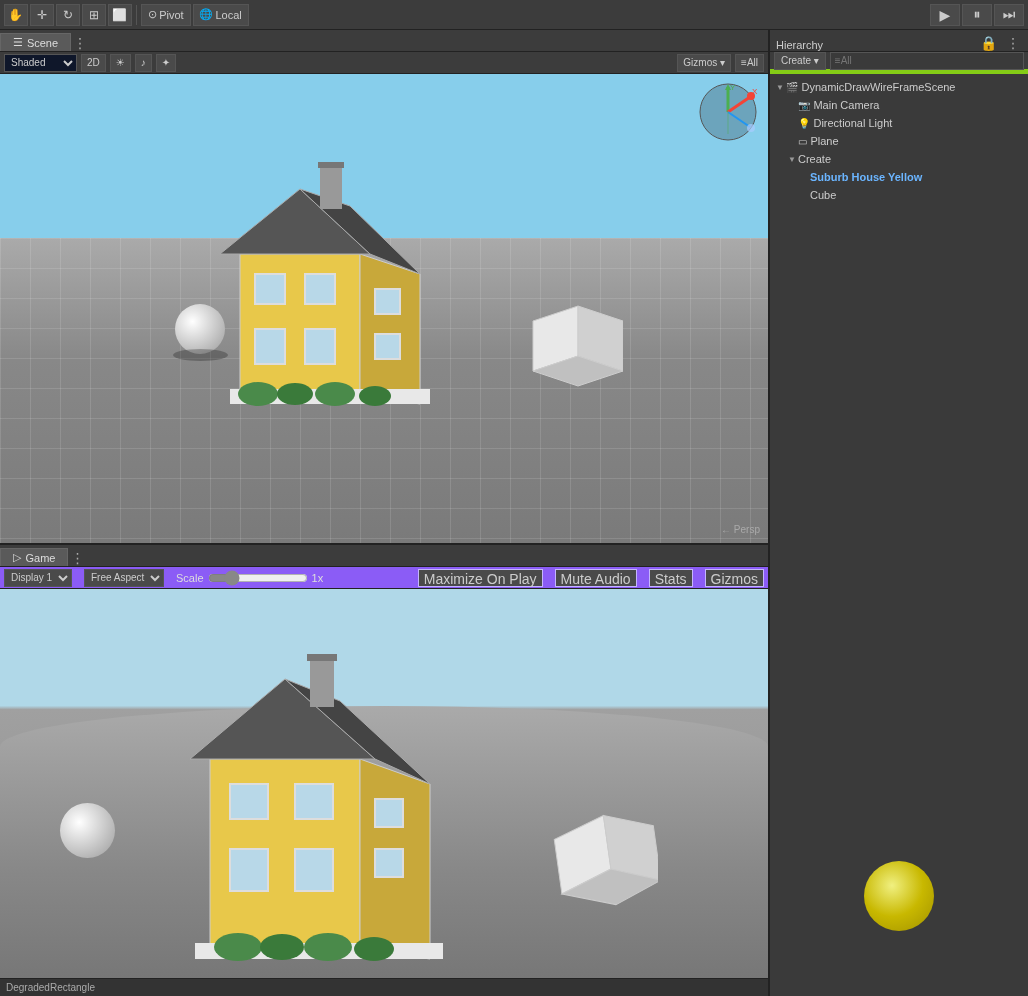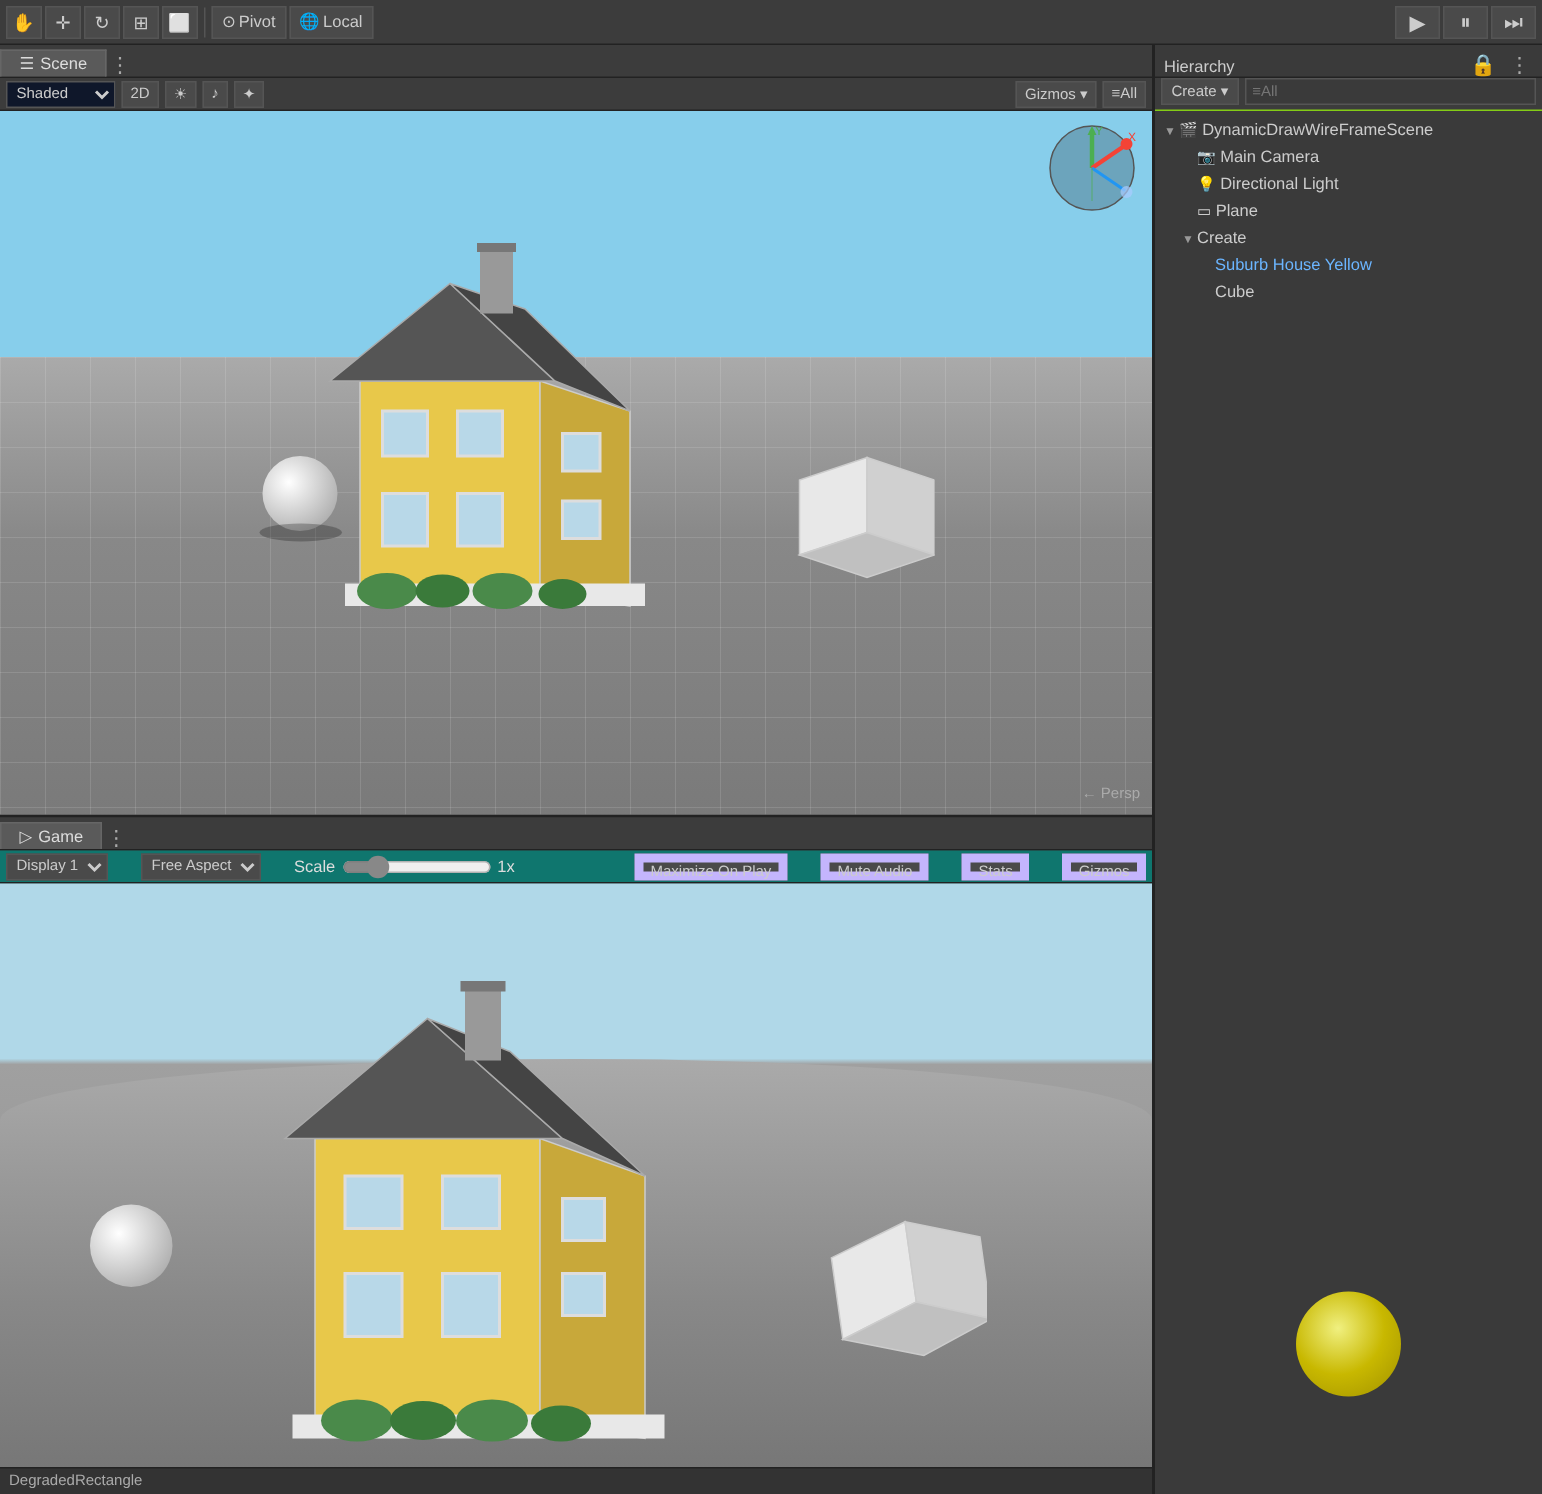--- a/index.html
+++ b/index.html
@@ -231,42 +231,42 @@
     
     .game-view {
       height: 45%;
       display: flex;
       flex-direction: column;
       border-top: 2px solid #222;
       flex-shrink: 0;
     }
     .game-toolbar {
       height: 22px;
-      background: #0f766e;
+      background: #8b5cf6;
       display: flex;
       align-items: center;
       padding: 0 4px;
-      gap: 22px;
+      gap: 12px;
       border-bottom: 1px solid #222;
       flex-shrink: 0;
     }
     .game-toolbar select {
       background: #4a4a4a;
       border: 1px solid #555;
       color: #ccc;
       font-size: 10px;
       height: 18px;
       padding: 0 2px;
     }
     .game-toolbar-btn {
       background: #4a4a4a;
-      border: 6px solid #c4b5fd;
+      border: 1px solid #c4b5fd;
       color: #ccc;
       padding: 1px 5px;
-      font-size: 10px;
+      font-size: 14px;
       cursor: pointer;
       height: 18px;
     }
     .game-canvas {
       flex: 1;
       background: linear-gradient(180deg, #b0d8e8 0%, #b0d8e8 30%, #a0a0a0 31%, #8a8a8a 100%);
       position: relative;
       overflow: hidden;
     }
 
@@ -311,23 +311,24 @@
     }
     .hierarchy-title {
       font-size: 11px;
       color: #ccc;
       flex: 1;
     }
     .hierarchy-toolbar {
       height: 22px;
       background: #3c3c3c;
       display: flex;
+      align-items: center;
       padding: 0 4px;
       gap: 4px;
-      border-bottom: 1px solid #84cc16;
+      border-bottom: 5px solid #84cc16;
       flex-shrink: 0;
     }
     .hierarchy-toolbar-btn {
       background: #4a4a4a;
       border: 1px solid #555;
       color: #ccc;
       padding: 1px 6px;
       font-size: 10px;
       cursor: pointer;
       height: 18px;
@@ -350,21 +351,21 @@
     }
     .tree-item {
       height: 18px;
       display: flex;
       align-items: center;
       padding: 0 4px;
       cursor: pointer;
       font-size: 11px;
       color: #ccc;
     }
-    .tree-item.highlighted { color: #6bb5ff; }
+    .tree-item.highlighted { color: #6bb5ff; font-weight: bold; }
     .tree-indent { display: inline-block; }
     .tree-arrow {
       display: inline-block;
       width: 12px;
       text-align: center;
       font-size: 8px;
       color: #999;
     }
 
     

